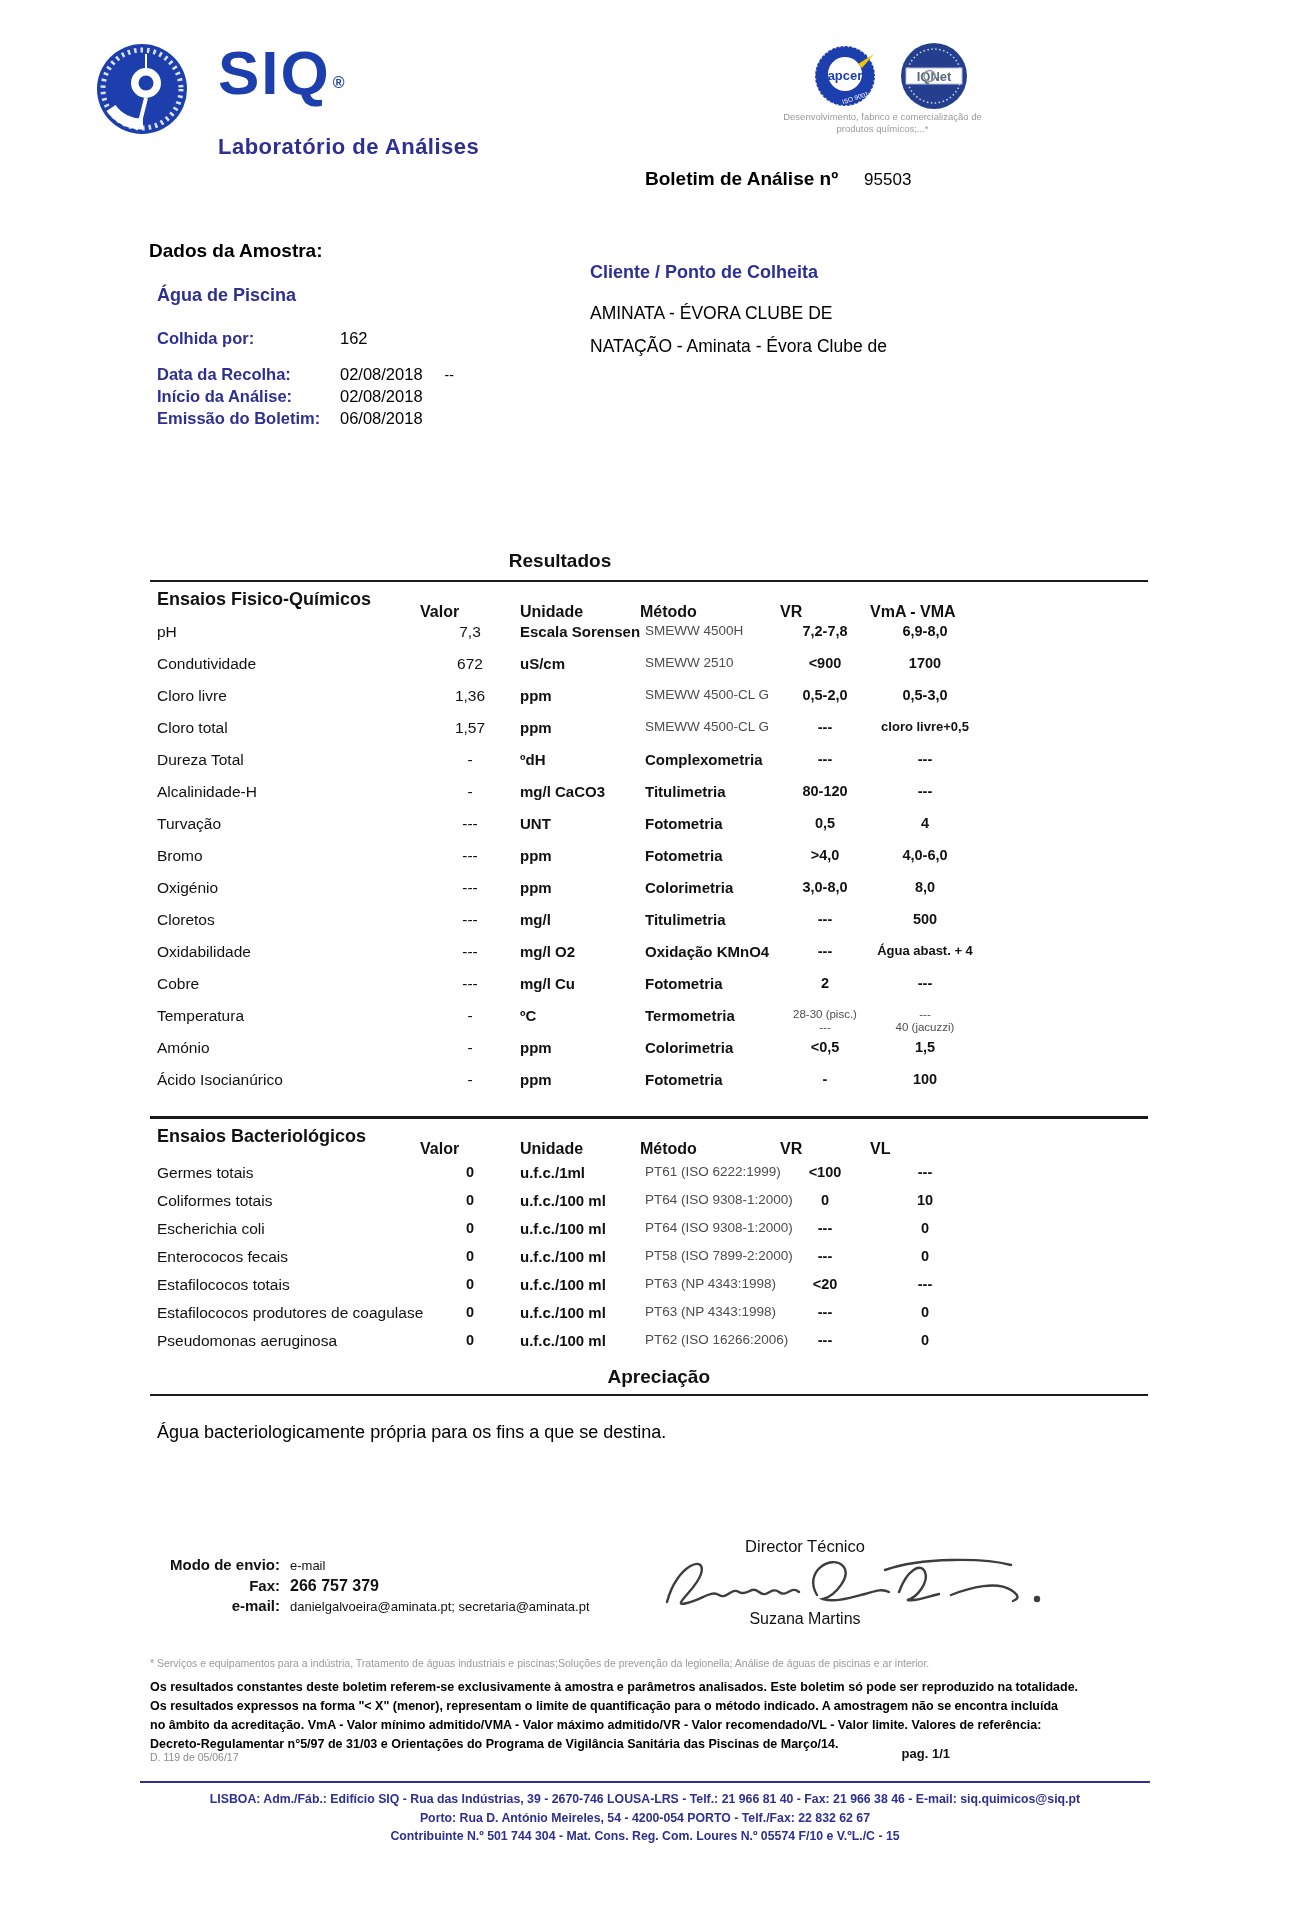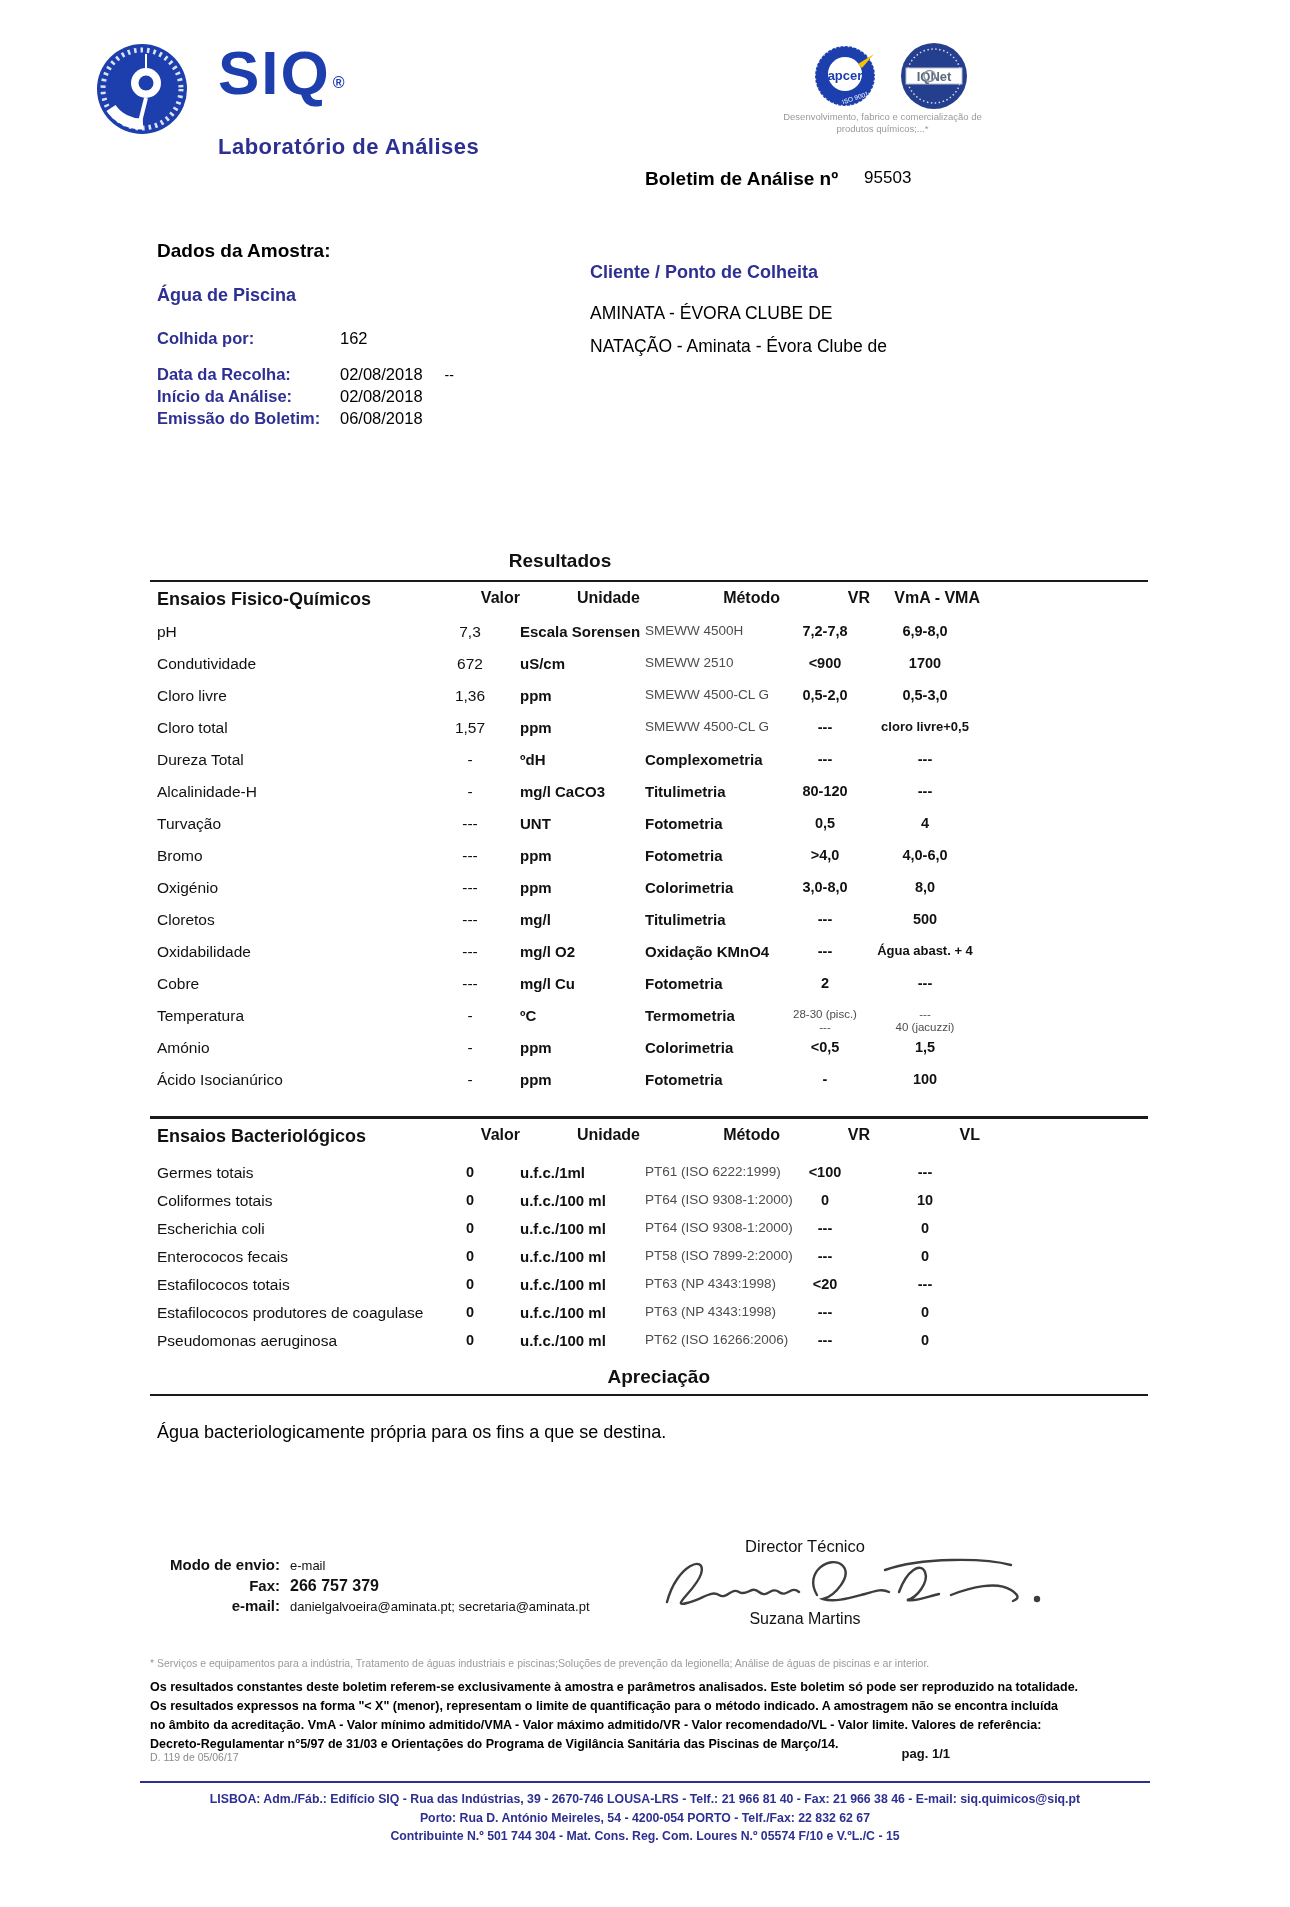--- a/index.html
+++ b/index.html
@@ -12,26 +12,26 @@
 
   
   #logo-block { left:95px; top:42px; display:flex; align-items:flex-start; }
   #siq-word { font-size:62px; font-weight:bold; color:#1d3fae; line-height:1; letter-spacing:2px; margin-left:28px; margin-top:6px; }
   #siq-reg { font-size:16px; font-weight:bold; color:#1d3fae; vertical-align:super; margin-left:2px; }
   #lab-title { left:218px; top:134px; font-size:22px; font-weight:bold; color:#2d2f92; letter-spacing:0.5px; }
 
   #cert-block { left:812px; top:40px; display:flex; gap:20px; }
   #cert-caption { left:775px; top:111px; width:215px; text-align:center; font-size:9.5px; color:#9a9a9a; line-height:11.5px; }
 
-  #bulletin { left:645px; top:168px; display:flex; align-items:flex-start; gap:26px; }
+  #bulletin { left:645px; top:168px; display:flex; align-items:flex-end; gap:26px; }
   #bulletin-label { font-size:19px; font-weight:bold; color:#000; }
   #bulletin-number { font-size:17px; color:#000; }
 
   
-  #sample-title { left:157px; top:240px; font-size:19px; font-weight:bold; color:#000; }
+  #sample-title { left:149px; top:240px; font-size:19px; font-weight:bold; color:#000; }
   #sample-type  { left:157px; top:285px; font-size:18px; font-weight:bold; color:#2d2f92; }
   #sample-fields { left:157px; top:327px; width:420px; }
   .s-row { display:flex; align-items:baseline; }
   .s-row.gap { margin-bottom:14px; }
   .s-label { width:183px; font-size:16.5px; font-weight:bold; color:#2d2f92; line-height:22px; }
   .s-value { font-size:16.5px; color:#000; line-height:22px; }
   .s-extra { font-size:14px; color:#000; margin-left:22px; }
 
   #client-title { left:590px; top:262px; font-size:18px; font-weight:bold; color:#2d2f92; }
   #client-lines { left:590px; top:297px; width:430px; font-size:17.5px; color:#000; }
@@ -47,21 +47,21 @@
   .t-row { display:grid; grid-template-columns:270px 100px 120px 140px 90px 110px; align-items:start; }
   .t-head { font-weight:bold; }
   #pc-head { left:150px; top:589px; width:830px; }
   #pc-rows { left:150px; top:623px; width:830px; }
   #bact-head { left:150px; top:1126px; width:830px; }
   #bact-rows { left:150px; top:1164px; width:830px; }
   #pc-rows .t-row { height:32px; }
   #bact-rows .t-row { height:28px; }
 
   .h-name { font-size:18px; padding-left:7px; }
-  .h-c { font-size:16px; text-align:right; }
+  .h-c { font-size:16px; text-align:left;margin-top:14px; }
   .c-name { font-size:15.5px; padding-left:7px; white-space:nowrap; }
   .c-val { font-size:15.5px; text-align:center; }
   .c-val.b { font-weight:bold; font-size:14.5px; }
   .c-uni { font-size:15px; font-weight:bold; white-space:nowrap; }
   .c-met { font-size:15px; font-weight:bold; padding-left:5px; white-space:nowrap; }
   .c-met.light { font-weight:normal; font-size:13.5px; color:#4d4d4d; }
   .c-vr, .c-vma { font-size:14.5px; font-weight:bold; text-align:center; white-space:nowrap; }
   .c-vma.small { font-size:13px; }
   .stack { font-size:11.5px; font-weight:normal; color:#4d4d4d; line-height:13px; padding-top:1px; }
 

